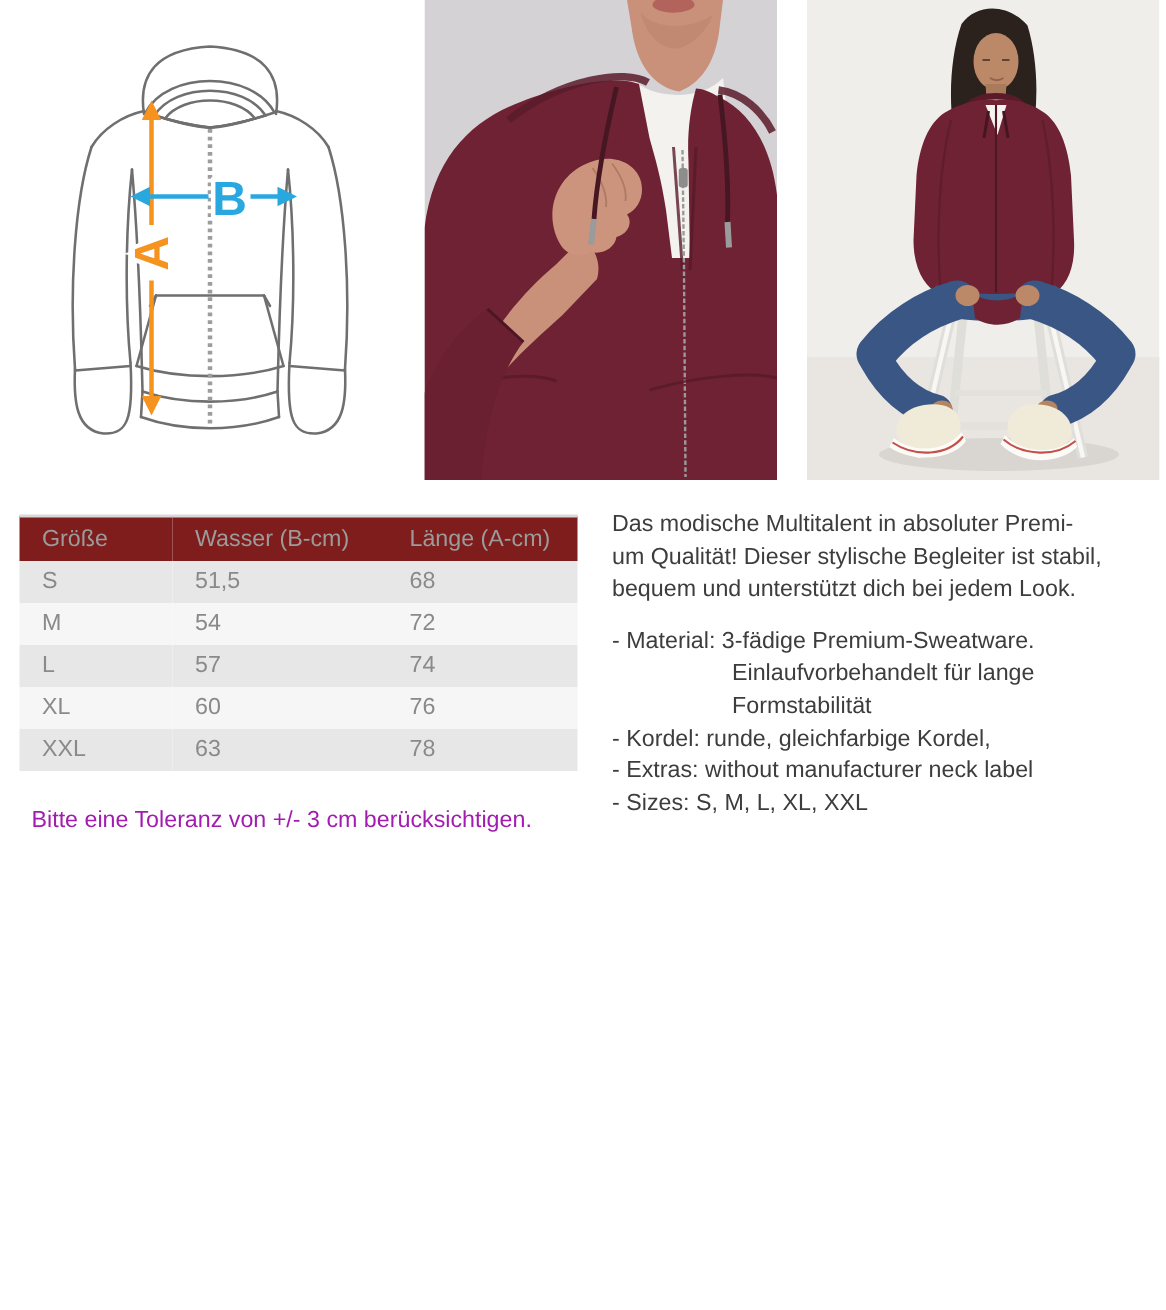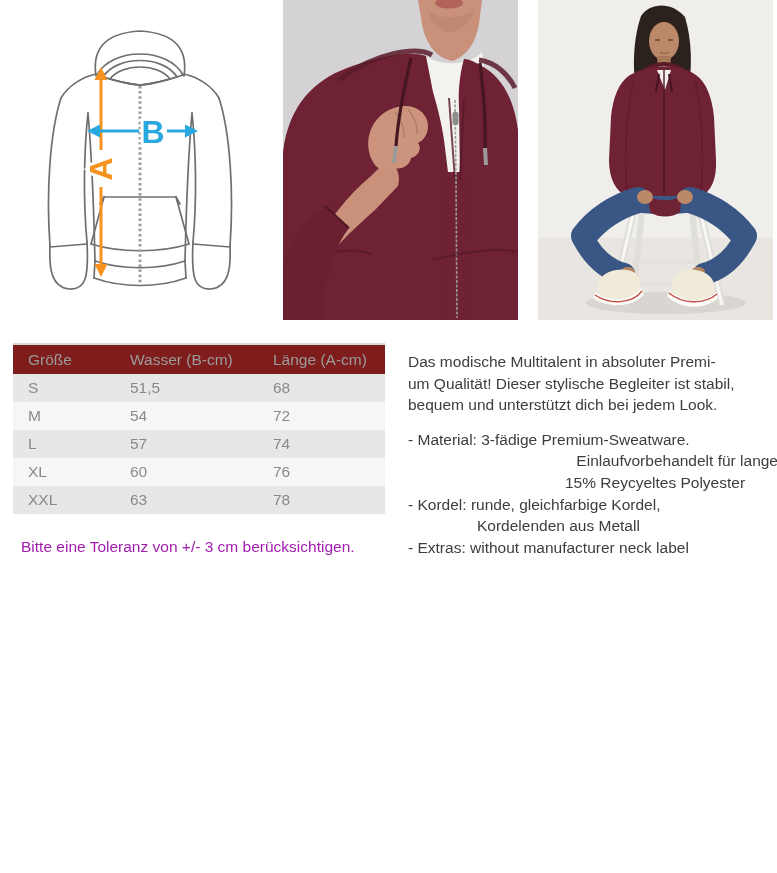--- a/index.html
+++ b/index.html
@@ -20,24 +20,24 @@
   table.size th{font-weight:normal;text-align:left;height:29px;padding:0 0 0 15px;
                 background:#7f1d1d;color:#9b9b9b;}
   table.size td{height:28px;padding:0 0 0 15px;color:#8a8a8a;}
   table.size tbody tr:nth-child(odd) td{background:#e7e7e7;}
   table.size tbody tr:nth-child(even) td{background:#f6f6f6;}
   .tolerance-note{margin:24px 0 0 8px;font-size:15.5px;color:#a21caf;}
 
   
   .description{position:absolute;left:408px;top:339px;width:370px;
                font-size:15.5px;line-height:21.6px;color:#3d3d3d;}
-  .description p{margin:12px 0 13px 0;white-space:pre-line;}
+  .description p{margin:0 0 13px 0;white-space:pre-line;}
   .specs{margin:0;}
   .spec-line{white-space:pre;}
-  .ind-m{padding-left:80px;text-align:right;}
+  .ind-m{padding-left:80px;}
   .ind-z{padding-left:157px;}
   .ind-k{padding-left:69px;}
 </style>
 </head>
 <body>
 
 <div class="page">
 
   <div class="gallery">
 
@@ -222,20 +222,20 @@
     <p class="tolerance-note">Bitte eine Toleranz von +/- 3 cm berücksichtigen.</p>
   </section>
 
   <section class="description">
     <p>Das modische Multitalent in absoluter Premi-
 um Qualität! Dieser stylische Begleiter ist stabil,
 bequem und unterstützt dich bei jedem Look.</p>
     <div class="specs">
       <div class="spec-line">- Material: 3-fädige Premium-Sweatware.</div>
       <div class="spec-line ind-m">Einlaufvorbehandelt für lange</div>
-      <div class="spec-line ind-z">15% Reycyeltes Polyester</div>
+      <div class="spec-line ind-m">Formstabilität</div>
       <div class="spec-line">- Kordel: runde, gleichfarbige Kordel,</div>
-      <div class="spec-line ind-k">Kordelenden aus Metall</div>
       <div class="spec-line">- Extras: without manufacturer neck label</div>
+      <div class="spec-line">- Sizes: S, M, L, XL, XXL</div>
     </div>
   </section>
 
 </div>
 
 </body></html>

